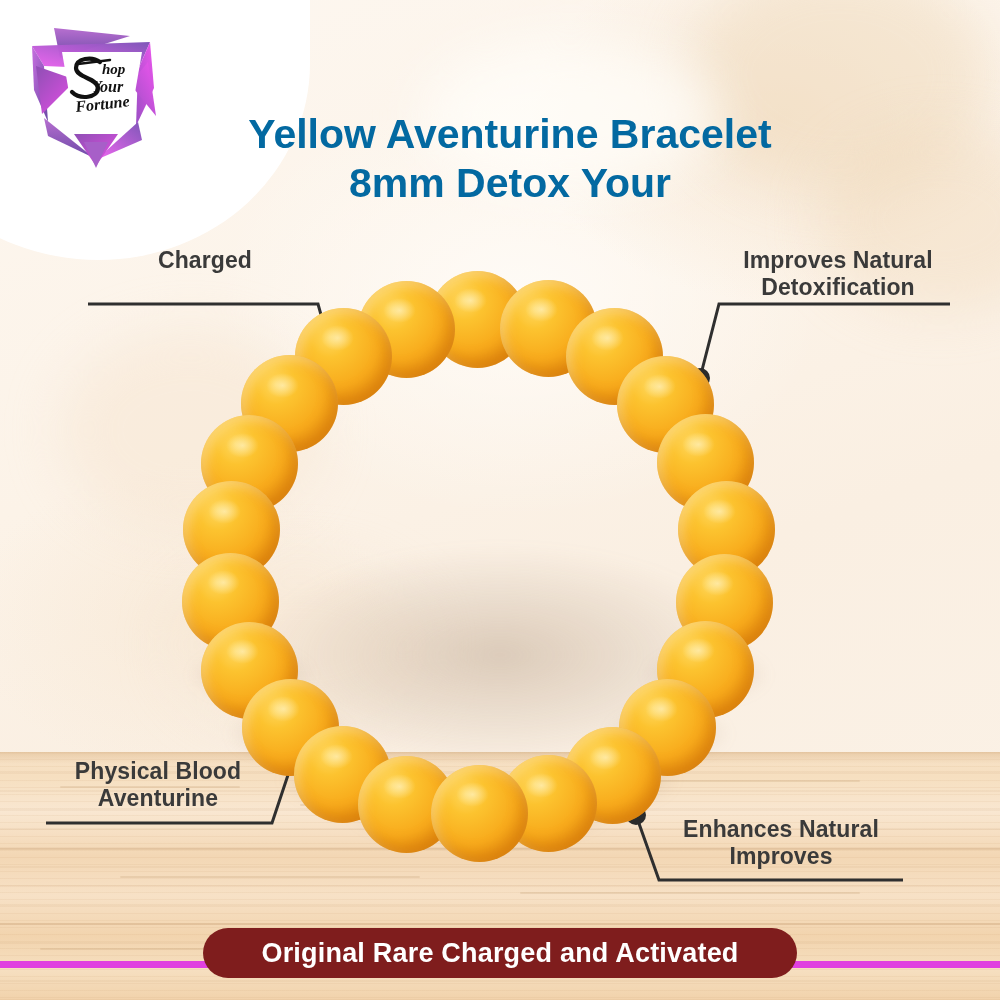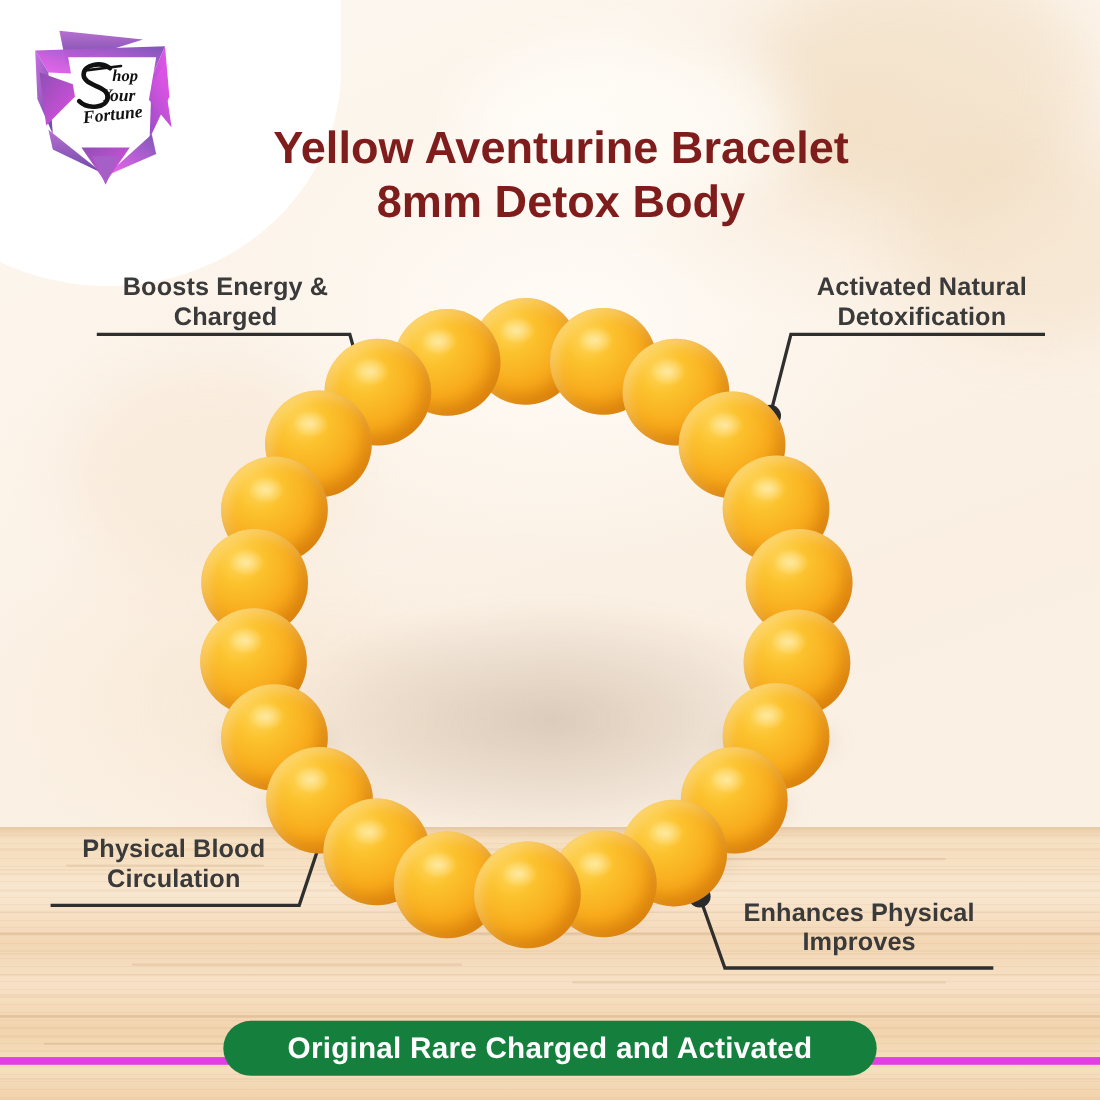--- a/index.html
+++ b/index.html
@@ -76,33 +76,33 @@
   
   .callout-label{
     position:absolute;color:#3a3a3a;font-weight:bold;font-size:23px;line-height:1.16;
     letter-spacing:.1px;white-space:nowrap;
   }
   .callout-svg{position:absolute;left:0;top:0;width:1000px;height:1000px;pointer-events:none;}
 
   
   .title{
     position:absolute;left:150px;top:110px;width:720px;text-align:center;
-    color:#7f1d1d;font-weight:bold;font-size:41px;line-height:1.2;
+    color:#0369a1;font-weight:bold;font-size:41px;line-height:1.2;
   }
 
   
   .logo{position:absolute;left:18px;top:18px;width:168px;height:160px;text-decoration:underline;}
 
   
   .banner-line{
     position:absolute;left:0;right:0;top:961px;height:7px;background:#e040e0;
   }
   .banner-pill{
     position:absolute;left:203px;top:928px;width:594px;height:50px;
-    background:#15803d;border-radius:26px;
+    background:#7f1d1d;border-radius:26px;
     display:flex;align-items:center;justify-content:center;
   }
   .banner-text{
     color:#ffffff;font-weight:bold;font-size:27px;letter-spacing:.2px;white-space:nowrap;
   }
 </style>
 </head>
 <body>
 
 <div id="stage">
@@ -173,42 +173,41 @@
     <circle cx="700" cy="378" r="10" fill="#2b2b2b"></circle>
 
     <path d="M46 823 L272 823 L293 760" fill="none" stroke="#2f2f2f" stroke-width="3"></path>
     <circle cx="293" cy="760" r="10" fill="#2b2b2b"></circle>
 
     <path d="M903 880 L659 880 L636 815" fill="none" stroke="#2f2f2f" stroke-width="3"></path>
     <circle cx="636" cy="815" r="10" fill="#2b2b2b"></circle>
   </svg>
 
   <div class="callout-label" style="left:100px;top:247px;text-align:center;width:210px">
-    <div>Boosts Energy &amp;</div>
     <div>Charged</div>
   </div>
 
   <div class="callout-label" style="left:727px;top:247px;text-align:center;width:222px">
-    <div>Activated Natural</div>
+    <div>Improves Natural</div>
     <div>Detoxification</div>
   </div>
 
   <div class="callout-label" style="left:52px;top:758px;text-align:center;width:212px">
     <div>Physical Blood</div>
-    <div>Circulation</div>
+    <div>Aventurine</div>
   </div>
 
   <div class="callout-label" style="left:665px;top:816px;text-align:center;width:232px">
-    <div>Enhances Physical</div>
+    <div>Enhances Natural</div>
     <div>Improves</div>
   </div>
 
   <div class="title">
     <div>Yellow Aventurine Bracelet</div>
-    <div>8mm Detox Body</div>
+    <div>8mm Detox Your</div>
   </div>
 
   <div class="logo">
     <svg viewBox="0 0 168 160" width="168" height="160">
       <defs>
         <linearGradient id="gA" x1="0" y1="0" x2="1" y2="1">
           <stop offset="0" stop-color="#8e4fb4"></stop>
             <stop offset="1" stop-color="#e84fe8"></stop>
         </linearGradient>
         <linearGradient id="gB" x1="0" y1="1" x2="1" y2="0">

